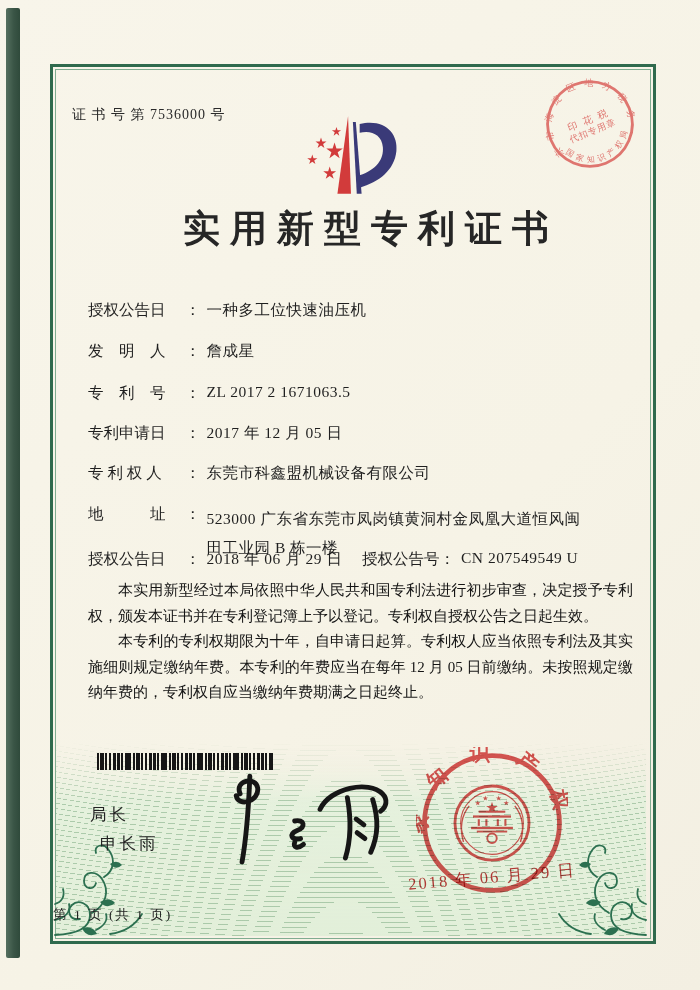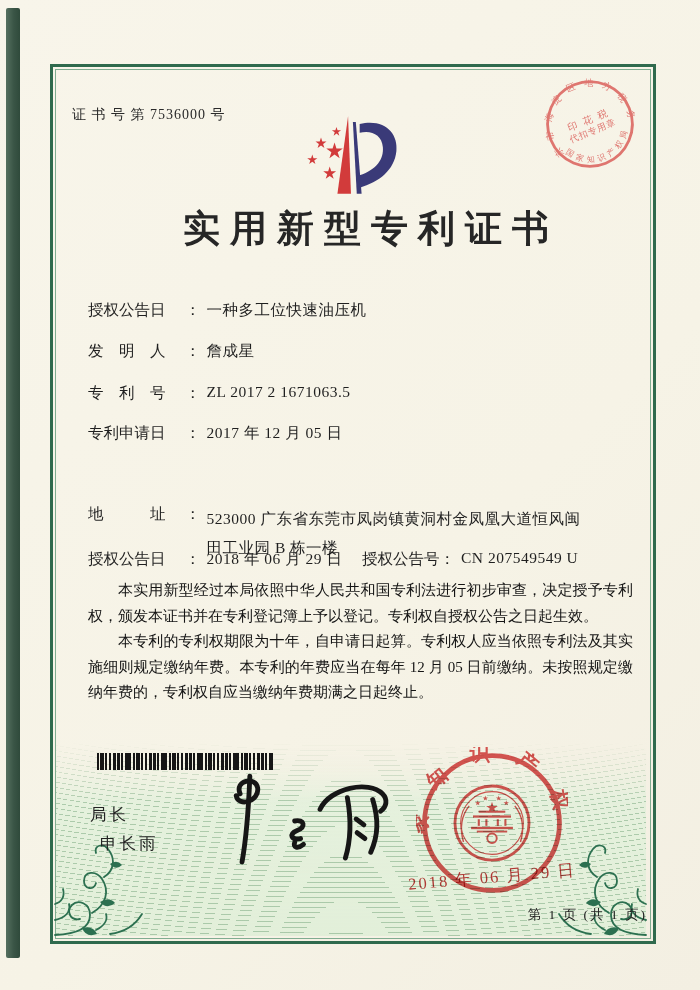--- a/index.html
+++ b/index.html
@@ -39,21 +39,21 @@
        repeating-linear-gradient(90deg,#161616 0 1px,rgba(0,0,0,0) 1px 6px),
        repeating-linear-gradient(90deg,rgba(0,0,0,0) 0 3px,#161616 3px 5px,rgba(0,0,0,0) 5px 9px);}
   .director{left:90px;top:804px;font-size:16.5px;color:#222;letter-spacing:3px;}
   .director-name{left:100px;top:833px;font-size:16.5px;color:#222;letter-spacing:3px;}
   .signature{left:205px;top:772px;}
   .seal{left:416px;top:747px;width:152px;height:152px;mix-blend-mode:multiply;opacity:.92;}
   .seal-date{left:408px;top:866px;width:180px;font-size:16.5px;color:#c43d3d;letter-spacing:2px;
              transform:rotate(-5deg);mix-blend-mode:multiply;}
   .tax-seal{left:543px;top:77px;width:94px;height:94px;transform:rotate(-22deg);
             opacity:.78;mix-blend-mode:multiply;}
-  .page-num{left:53px;top:906px;width:594px;text-align:right;font-size:13.5px;color:#222;
+  .page-num{left:53px;top:906px;width:594px;text-align:left;font-size:13.5px;color:#222;
             letter-spacing:2px;}
   .corner{left:52px;top:844px;}
   .corner-r{left:549px;top:844px;transform:scaleX(-1);}
 </style>
 </head>
 <body>
 
 <div id="page">
 
   <div class="abs spine"></div>
@@ -117,20 +117,23 @@
     <span class="lbl">授权公告日</span><span class="colon">：</span><span class="val">一种多工位快速油压机</span>
   </div>
   <div class="abs row" style="top:341px;">
     <span class="lbl">发　明　人</span><span class="colon">：</span><span class="val">詹成星</span>
   </div>
   <div class="abs row" style="top:383px;">
     <span class="lbl">专　利　号</span><span class="colon">：</span><span class="val">ZL 2017 2 1671063.5</span>
   </div>
   <div class="abs row" style="top:423px;">
     <span class="lbl">专利申请日</span><span class="colon">：</span><span class="val">2017 年 12 月 05 日</span>
+  </div>
+  <div class="abs row" style="top:463px;">
+    <span class="lbl">专 利 权 人</span><span class="colon">：</span><span class="val">东莞市科鑫盟机械设备有限公司</span>
   </div>
   <div class="abs row" style="top:504px;">
     <span class="lbl">地　　　址</span><span class="colon">：</span><span class="val val-addr">523000 广东省东莞市凤岗镇黄洞村金凤凰大道恒风闽田工业园 B 栋一楼</span>
   </div>
   <div class="abs row" style="top:549px;">
     <span class="lbl">授权公告日</span><span class="colon">：</span><span class="val">2018 年 06 月 29 日</span>
     <span class="grant2">
       <span>授权公告号</span><span>：</span><span class="val">CN 207549549 U</span>
     </span>
   </div>

